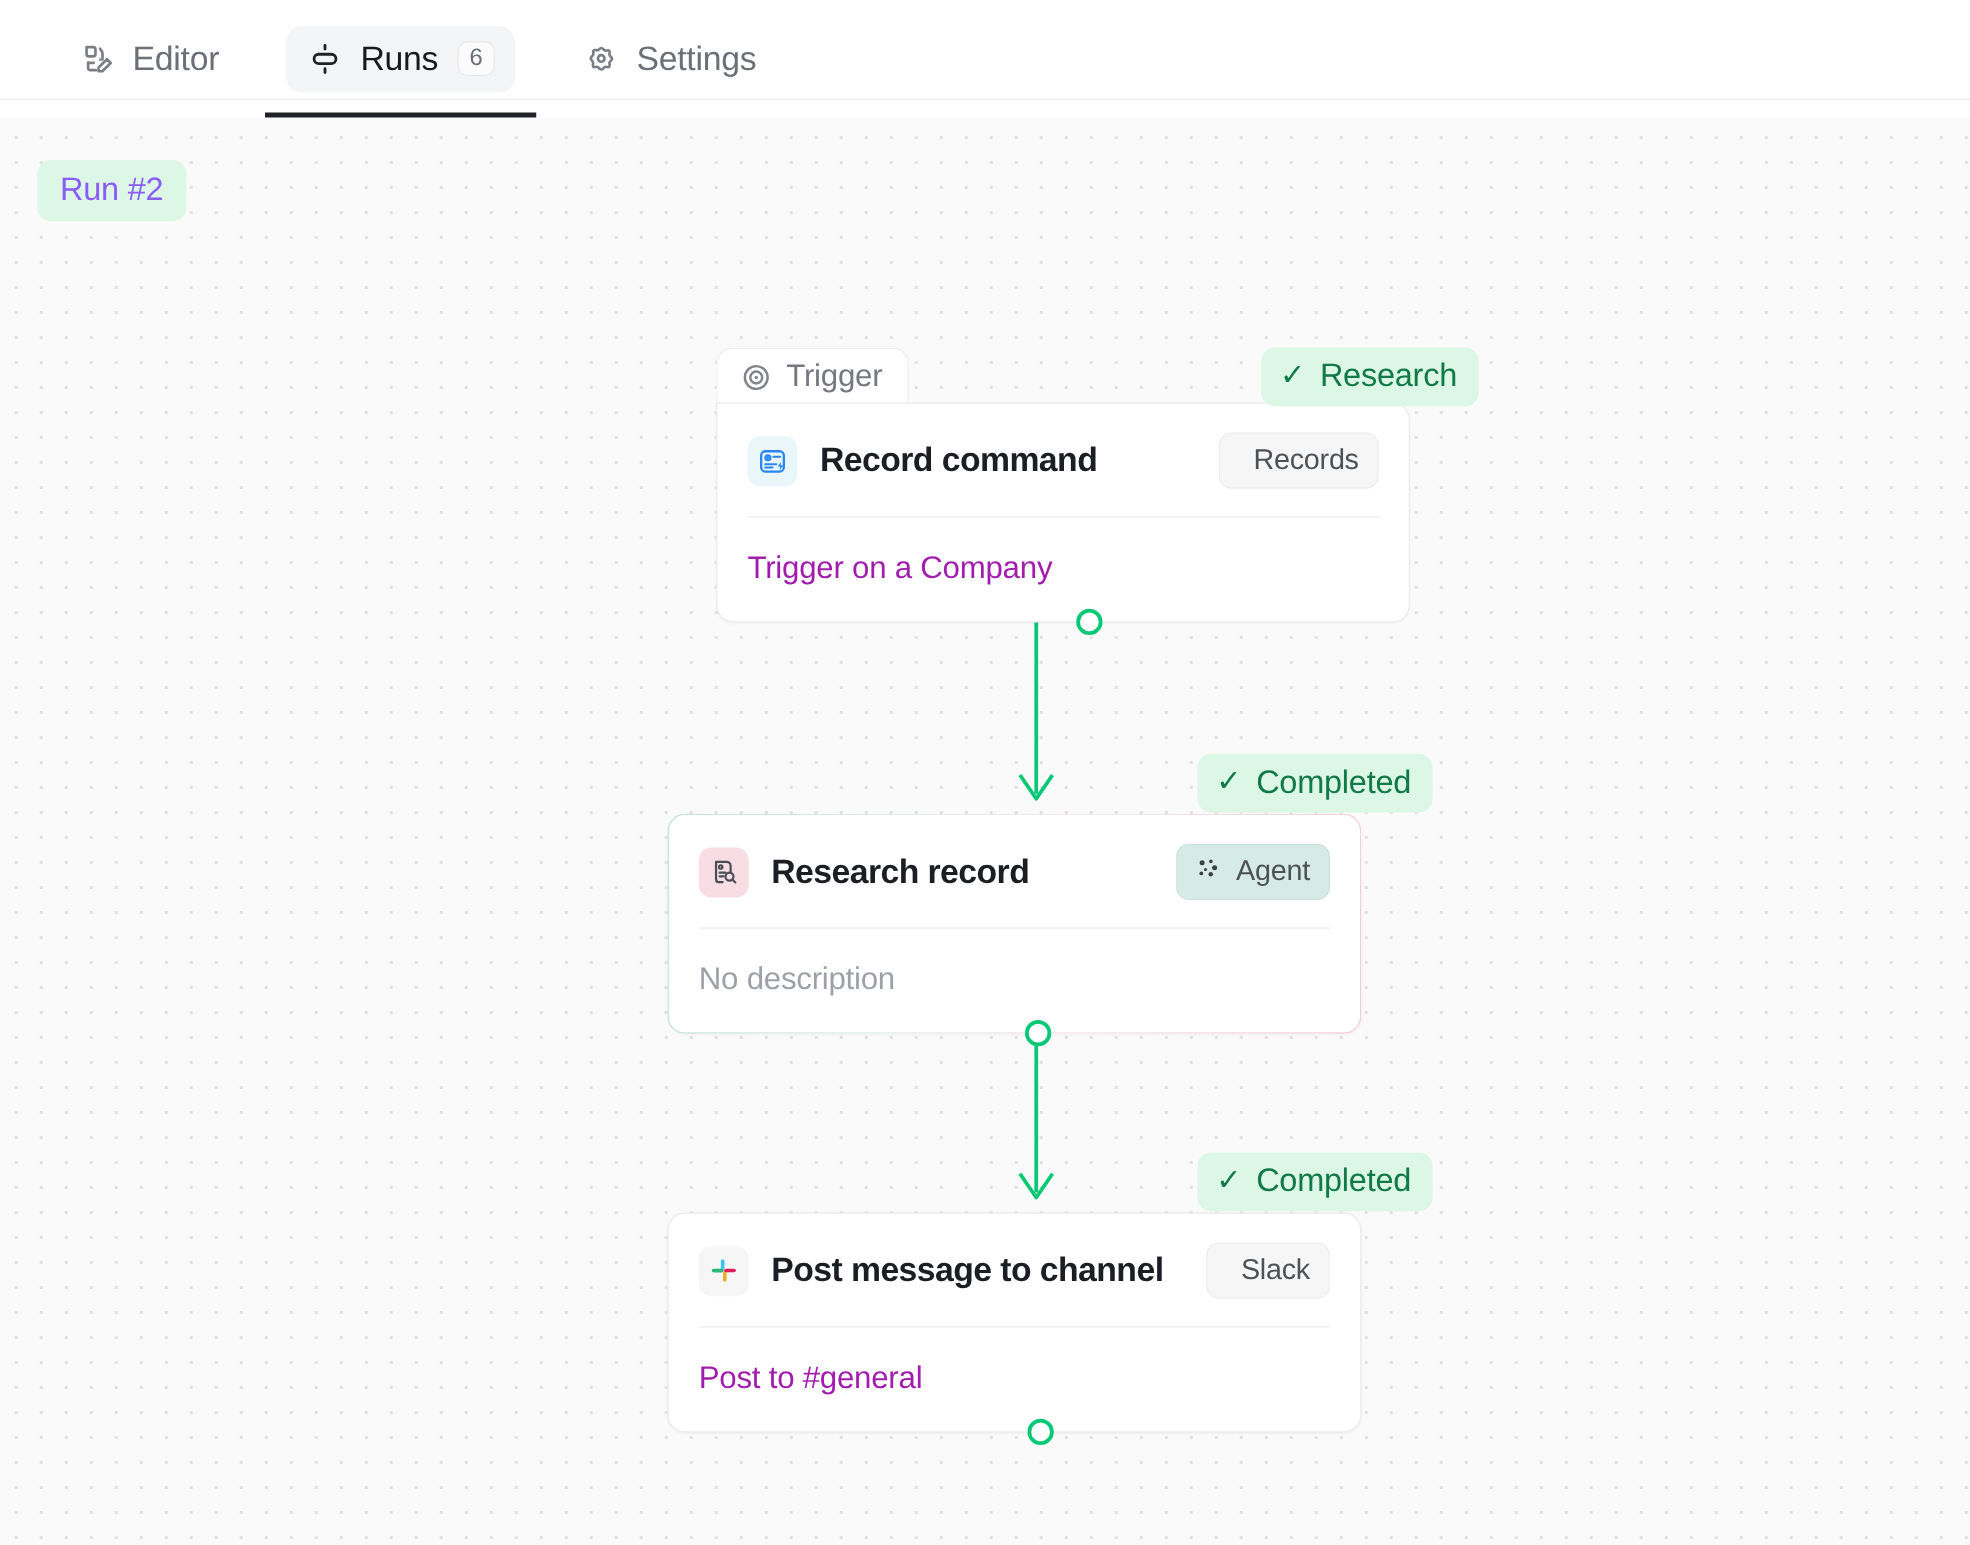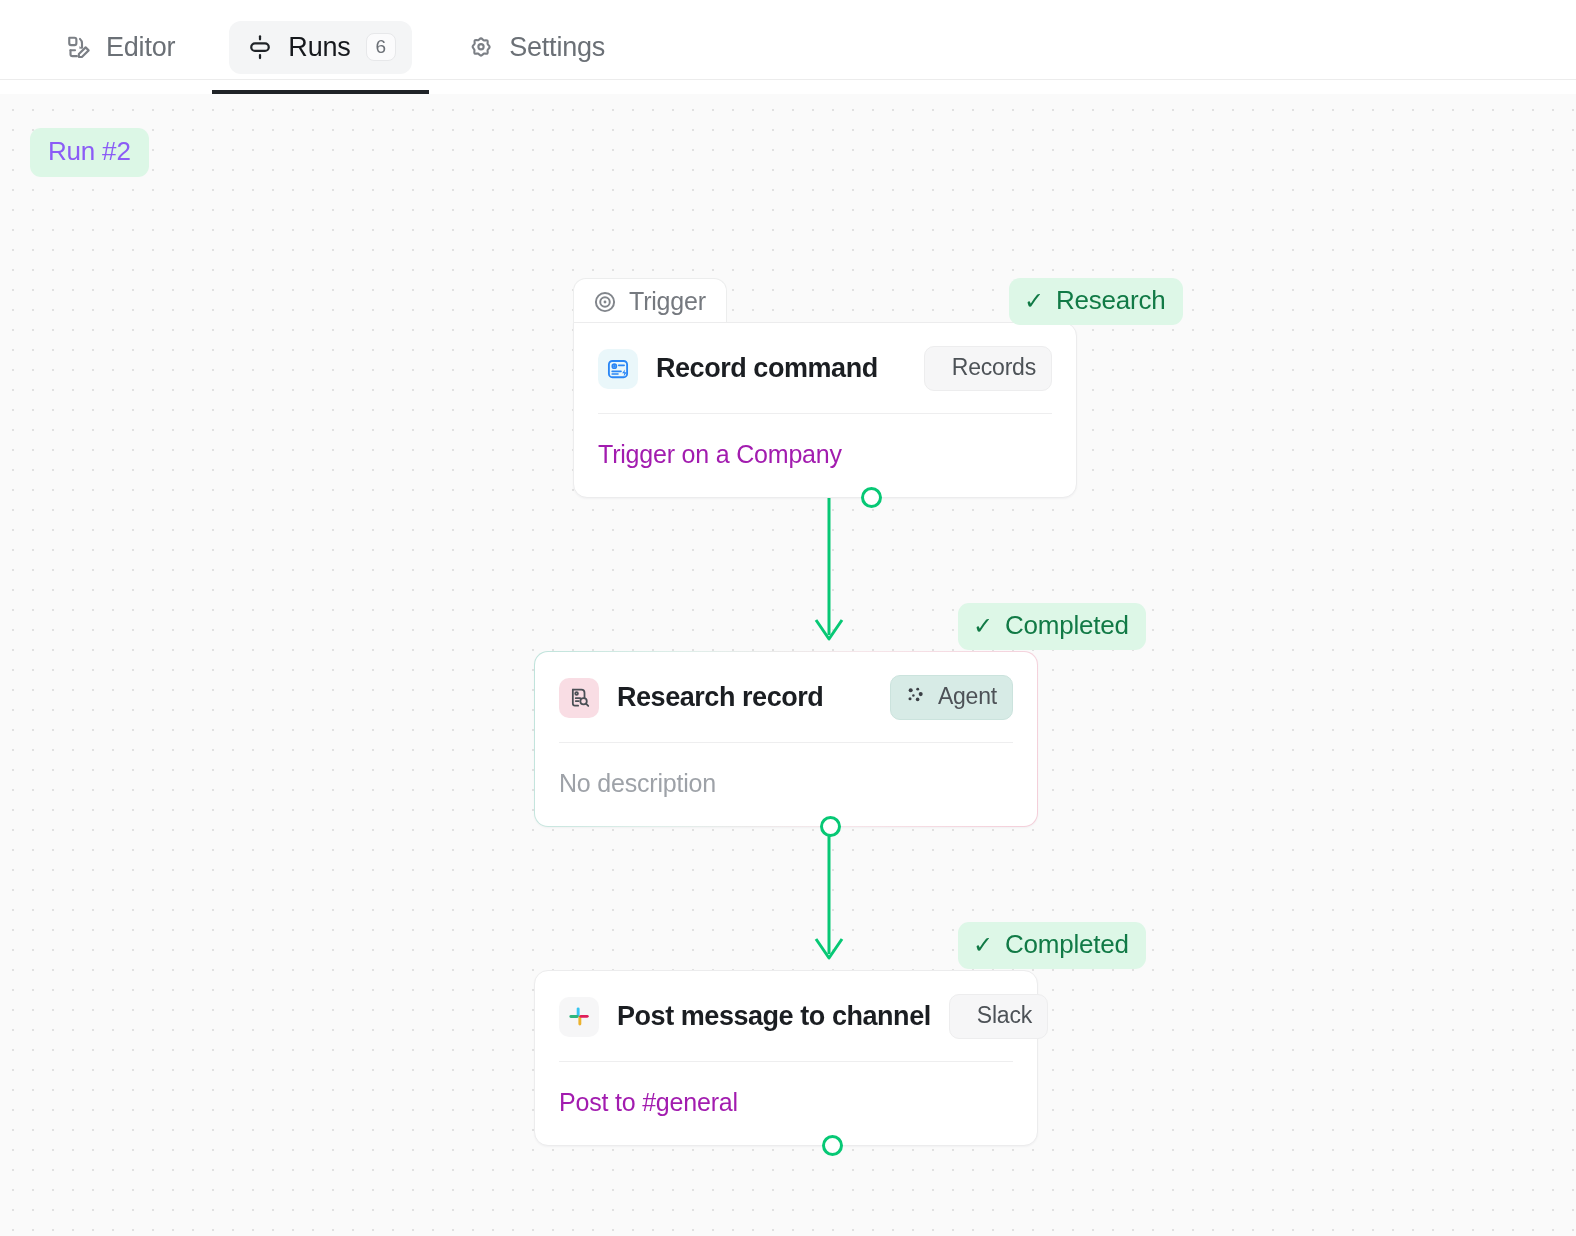--- a/index.html
+++ b/index.html
@@ -116,21 +116,21 @@
     z-index: 1;
   }
   .trigger-tab .t-label {
     font-size: 25px;
     color: #75797f;
     letter-spacing: -0.2px;
   }
 
   .card {
     position: relative;
-    width: 504px;
+    width: 555px;
     background: #ffffff;
     border: 1px solid #ececed;
     border-radius: 14px;
     box-shadow: 0 1px 2px rgba(16,24,40,0.04);
     z-index: 2;
   }
   .card.flat-tl { border-top-left-radius: 0; }
 
   
   .card.gradient-border {

